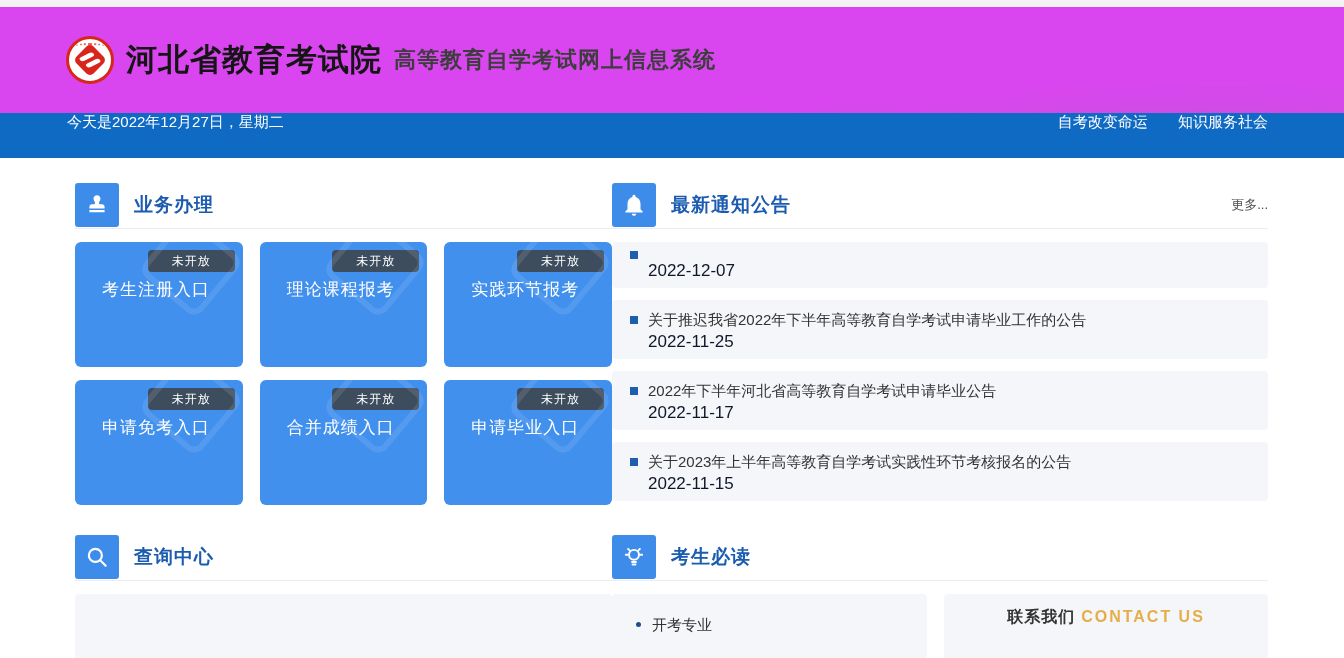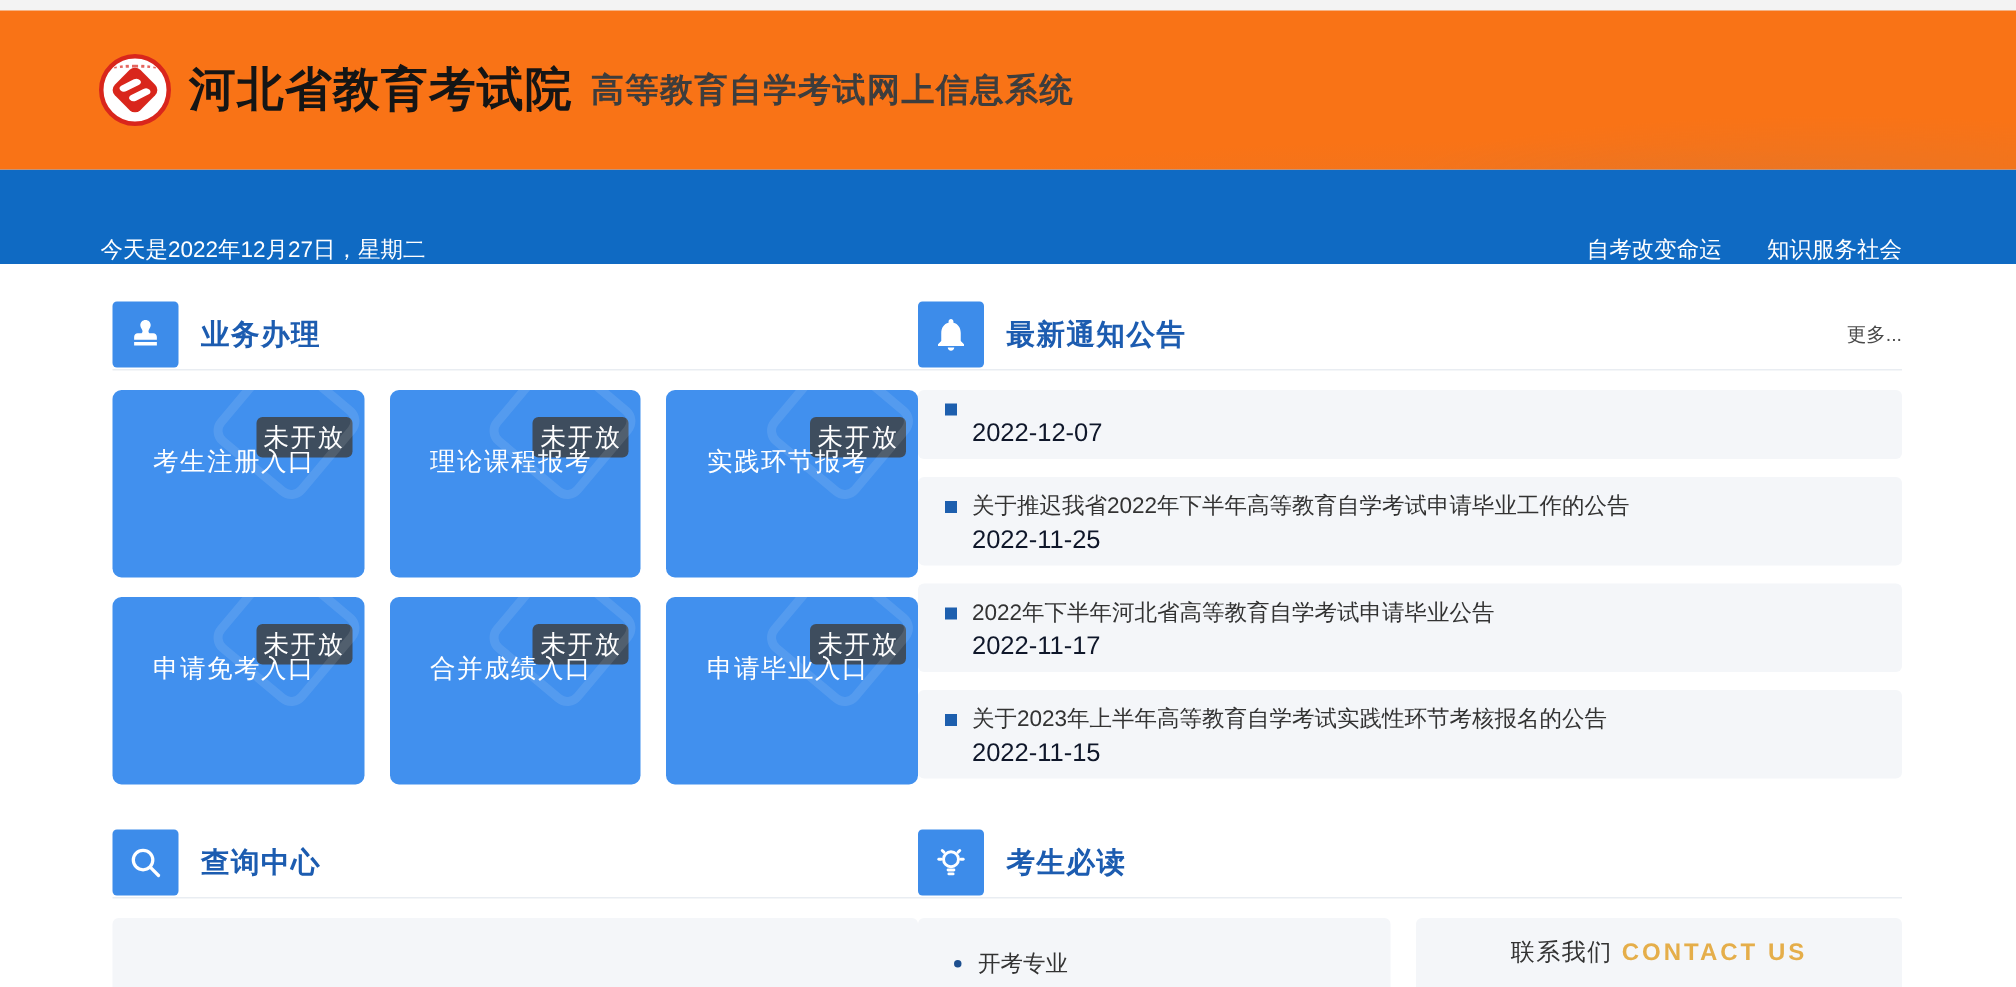--- a/index.html
+++ b/index.html
@@ -1,41 +1,41 @@
 <!DOCTYPE html>
 <html><head>
 <meta charset="utf-8">
 <style>
   * { margin:0; padding:0; box-sizing:border-box; }
   html,body { width:1344px; height:658px; overflow:hidden; background:#fff;
     font-family:"Liberation Sans","DejaVu Sans",sans-serif; }
 
   
-  .header { position:relative; height:113px; background:#f97316; border-top:7px solid #f3f3f3; }
+  .header { position:relative; height:113px; background:#d946ef; border-top:7px solid #f3f3f3; }
   .header::after { content:""; position:absolute; right:0; top:0; width:60%; height:100%;
     background:
       radial-gradient(ellipse 420px 60px at 85% 105%, rgba(120,130,140,.10), transparent 70%),
       radial-gradient(ellipse 520px 50px at 55% 115%, rgba(120,130,140,.07), transparent 70%);
     pointer-events:none; }
   .brand { display:flex; align-items:center; height:100%; padding-left:66px; }
   .logo { width:48px; height:48px; border-radius:50%; border:3px solid #d9261c;
     background:#fff; position:relative; flex:0 0 auto; }
   .logo .emblem { position:absolute; left:50%; top:50%; width:24px; height:24px;
     transform:translate(-50%,-50%) rotate(45deg); background:#d9261c; border-radius:5px; }
   .logo .emblem::before, .logo .emblem::after { content:""; position:absolute; width:5px; height:14px;
     background:#fff; border-radius:3px; top:5px; }
   .logo .emblem::before { left:5px; transform:skewX(-18deg); }
   .logo .emblem::after { right:5px; transform:skewX(-18deg); }
   .logo .arc { position:absolute; left:50%; top:4px; transform:translateX(-50%);
     width:30px; height:6px; border-top:2px dotted #d9261c; border-radius:50%; opacity:.7; }
   .site-name { font-size:31px; font-weight:bold; color:#151515; margin-left:12px; letter-spacing:1px; }
   .system-name { font-size:22px; font-weight:bold; color:#3d3d3d; margin-left:12px; letter-spacing:1px; }
 
   
-  .topbar { height:63px; background:#0f6ac3; display:flex; align-items:flex-end;
+  .topbar { height:45px; background:#0f6ac3; display:flex; align-items:flex-start;
     justify-content:space-between; padding:0 76px 0 67px; color:#fff; font-size:15px; }
   .topbar .slogans span + span { margin-left:26px; }
 
   
   .main { padding:23px 76px 0 75px; }
   .row { display:flex; }
   .row2 { margin-top:20px; }
   .col-left { width:537px; flex:0 0 537px; }
   .col-right { flex:1; min-width:0; }
 
@@ -47,40 +47,40 @@
   .sec-title { font-size:19px; font-weight:bold; color:#1c5cb0; letter-spacing:1px; }
   .more-link { margin-left:auto; font-size:13px; color:#4a4a4a; cursor:pointer; }
 
   
   .cards { display:grid; grid-template-columns:repeat(3,1fr); gap:13px 17px; }
   .card { position:relative; height:125px; background:#4190ee; border-radius:6px;
     overflow:hidden; cursor:pointer; }
   .card::after { content:""; position:absolute; right:14px; top:-14px; width:64px; height:64px;
     border:6px solid rgba(255,255,255,.10); border-radius:12px; transform:rotate(40deg); }
   .card-label { position:absolute; left:27px; top:36px; color:#fff; font-size:17px; letter-spacing:1px; }
-  .badge { position:absolute; top:18px; right:8px; background:rgba(62,62,62,.82); color:#fff;
-    font-size:17px; line-height:1; padding:5px 5px; border-radius:4px; letter-spacing:1px; }
+  .badge { position:absolute; top:8px; right:8px; background:rgba(62,62,62,.82); color:#fff;
+    font-size:12px; line-height:1; padding:5px 24px; border-radius:4px; letter-spacing:1px; }
 
   
   .notice { background:#f4f6f9; border-radius:4px; padding:9px 18px 8px; margin-bottom:12px; cursor:pointer; }
   .notice-line { display:flex; align-items:center; }
   .sq-bullet { width:8px; height:8px; background:#1d5fae; margin-right:10px; flex:0 0 auto; }
   .notice-title { font-size:15px; color:#333; line-height:21px; }
   .notice-date { font-size:17px; color:#0f172a; margin:3px 0 0 18px; line-height:18px; }
 
   
   .grey-box { background:#f4f6f9; border-radius:4px; height:140px; }
   .query-box { padding:34px 0 0 28px; display:flex; gap:88px; }
   .link-item { display:flex; align-items:center; font-size:15px; color:#333; cursor:pointer; }
   .bottom-right { display:flex; gap:17px; }
   .mustread-box { flex:0 0 315px; padding:16px 0 0 24px; }
   .mustread-box .link-item { line-height:29px; }
   .dot-bullet { width:5px; height:5px; border-radius:50%; background:#1d4f8f; margin-right:11px; flex:0 0 auto; }
   .contact-box { flex:1; text-align:center; padding-top:13px; }
-  .contact-title { font-size:16px; font-weight:normal; color:#333; letter-spacing:1px; }
+  .contact-title { font-size:16px; font-weight:bold; color:#333; letter-spacing:1px; }
   .contact-en { font-size:16px; font-weight:bold; color:#e5ae4a; letter-spacing:2px; margin-left:6px; }
 </style>
 </head>
 <body>
 
 <div class="header">
   <div class="brand">
     <div class="logo">
       <div class="arc"></div>
       <div class="emblem"></div>

